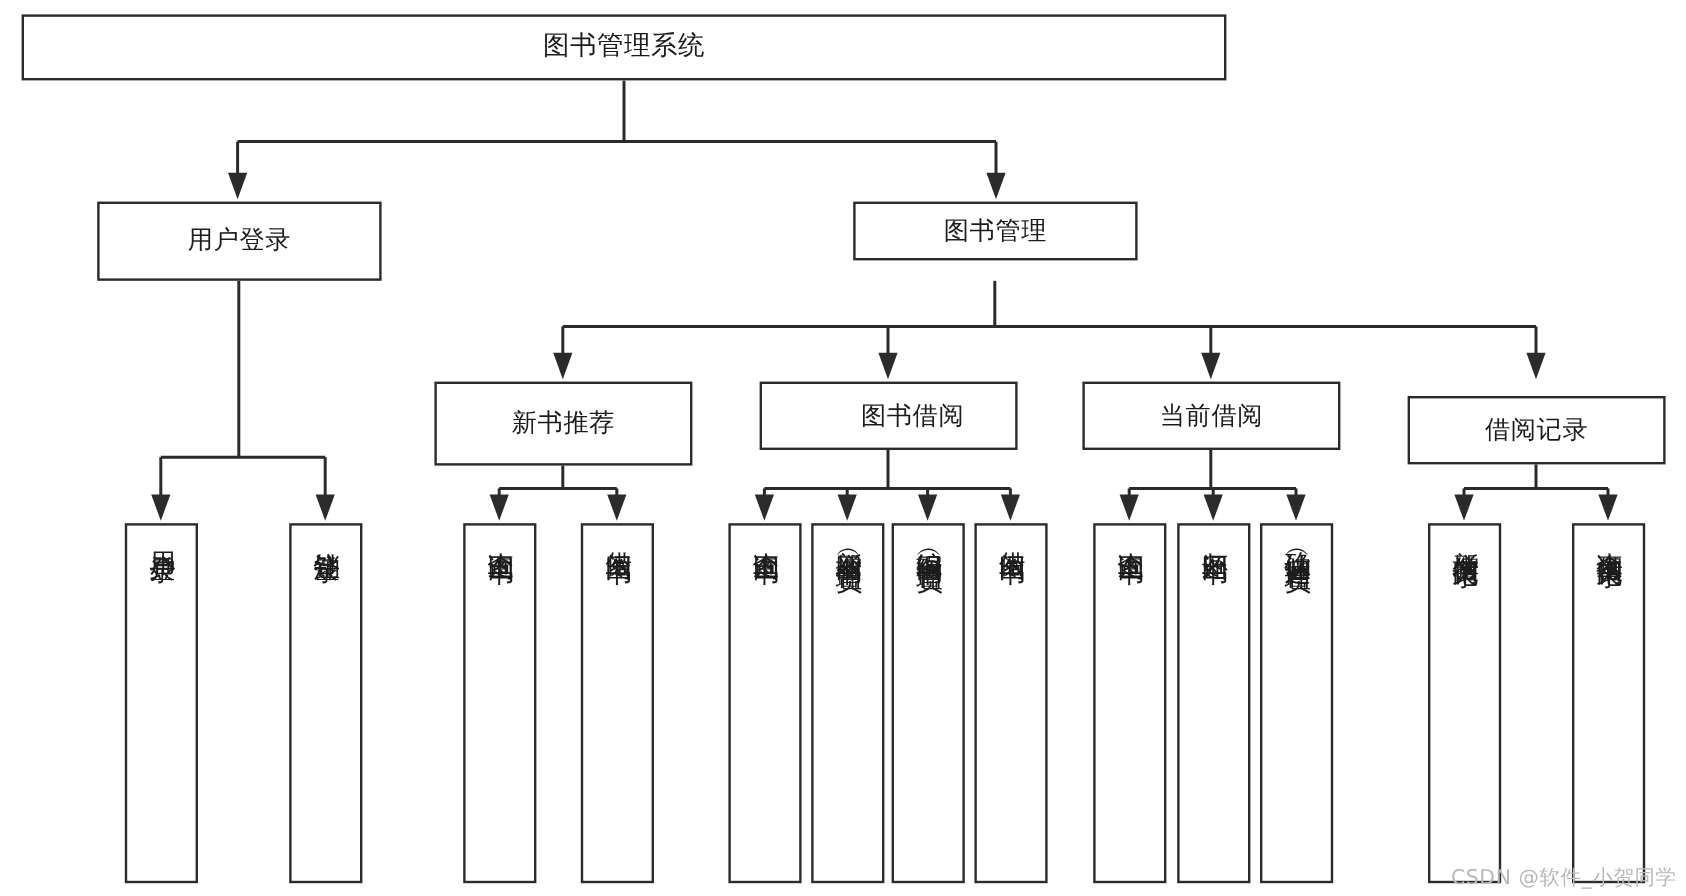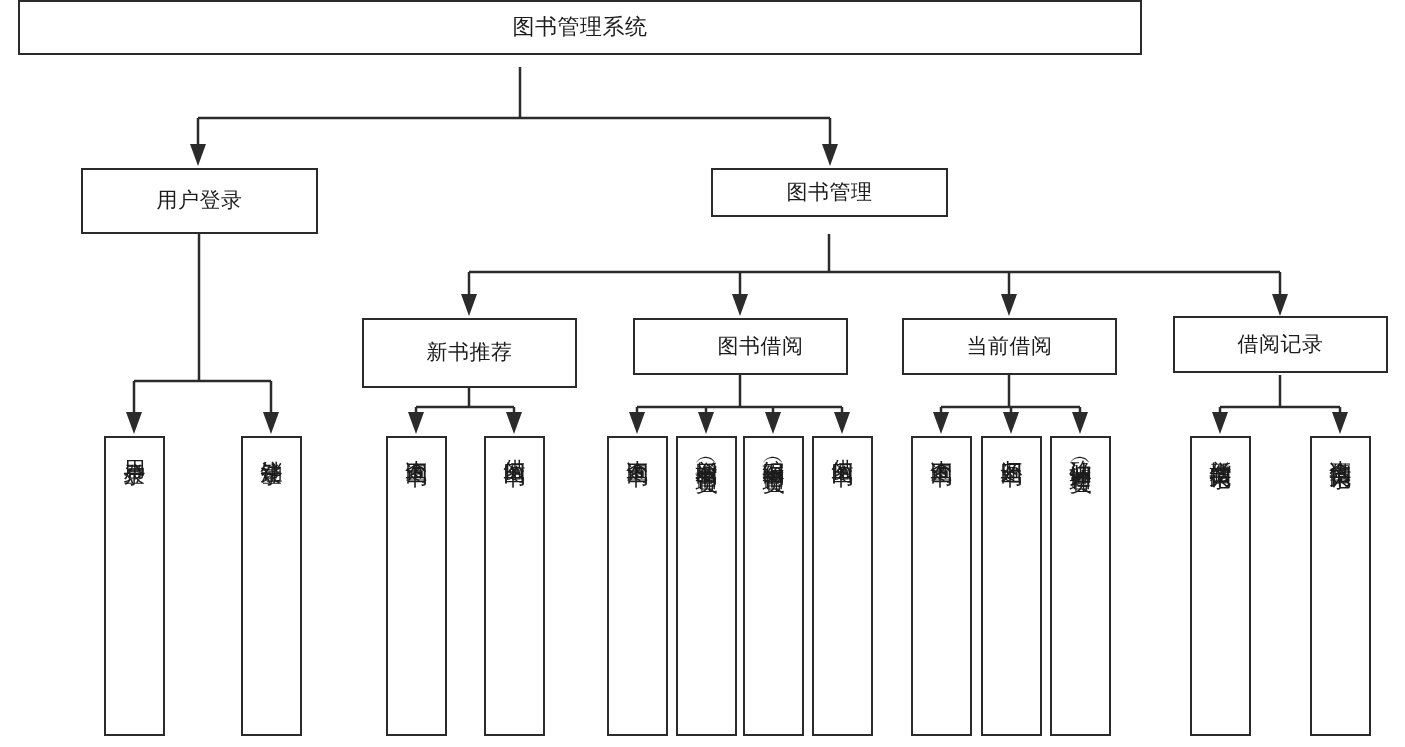--- a/index.html
+++ b/index.html
@@ -133,39 +133,39 @@
         <polygon points="834,412 850,412 842,434"></polygon>
         <polygon points="933,412 949,412 941,434"></polygon>
         <polygon points="1003,412 1019,412 1011,434"></polygon>
         <polygon points="1072,412 1088,412 1080,434"></polygon>
         <polygon points="1212,412 1228,412 1220,434"></polygon>
         <polygon points="1332,412 1348,412 1340,434"></polygon>
       </g>
   </svg>
 
   <div id="node-layer">
-      <div class="node horiz root" style="left: 18px; top: 0; width: 1124px; height: 55px;">
+      <div class="node horiz root" style="left: 18px; top: 12px; width: 1004px; height: 55px;">
         <span class="node-label">图书管理系统</span>
       </div>
       <div class="node horiz" style="left: 81px; top: 168px; width: 237px; height: 66px;">
         <span class="node-label">用户登录</span>
       </div>
       <div class="node horiz" style="left: 711px; top: 168px; width: 237px; height: 49px;">
         <span class="node-label">图书管理</span>
       </div>
       <div class="node horiz" style="left: 362px; top: 318px; width: 215px; height: 70px;">
         <span class="node-label">新书推荐</span>
       </div>
       <div class="node horiz" style="left: 633px; top: 318px; width: 215px; height: 57px; padding-left: 40px;">
         <span class="node-label">图书借阅</span>
       </div>
       <div class="node horiz" style="left: 902px; top: 318px; width: 215px; height: 57px;">
         <span class="node-label">当前借阅</span>
       </div>
-      <div class="node horiz" style="left: 1173px; top: 316px; width: 215px; height: 57px;">
+      <div class="node horiz" style="left: 1173px; top: 330px; width: 215px; height: 57px;">
         <span class="node-label">借阅记录</span>
       </div>
       <div class="node vert" style="left: 104px; top: 436px; width: 61px; height: 300px;">
         <span class="node-label">用户登录</span>
       </div>
       <div class="node vert" style="left: 241px; top: 436px; width: 61px; height: 300px;">
         <span class="node-label">注销登录</span>
       </div>
       <div class="node vert" style="left: 386px; top: 436px; width: 61px; height: 300px;">
         <span class="node-label">查询图书</span>
@@ -195,13 +195,14 @@
         <span class="node-label">确认归还（管理员）</span>
       </div>
       <div class="node vert" style="left: 1190px; top: 436px; width: 61px; height: 300px;">
         <span class="node-label">新增借阅记录</span>
       </div>
       <div class="node vert" style="left: 1310px; top: 436px; width: 61px; height: 300px;">
         <span class="node-label">查询借阅记录</span>
       </div>
     </div>
 
+  <div class="watermark">CSDN @软件_小贺同学</div>
 </div>
 
 </body></html>

